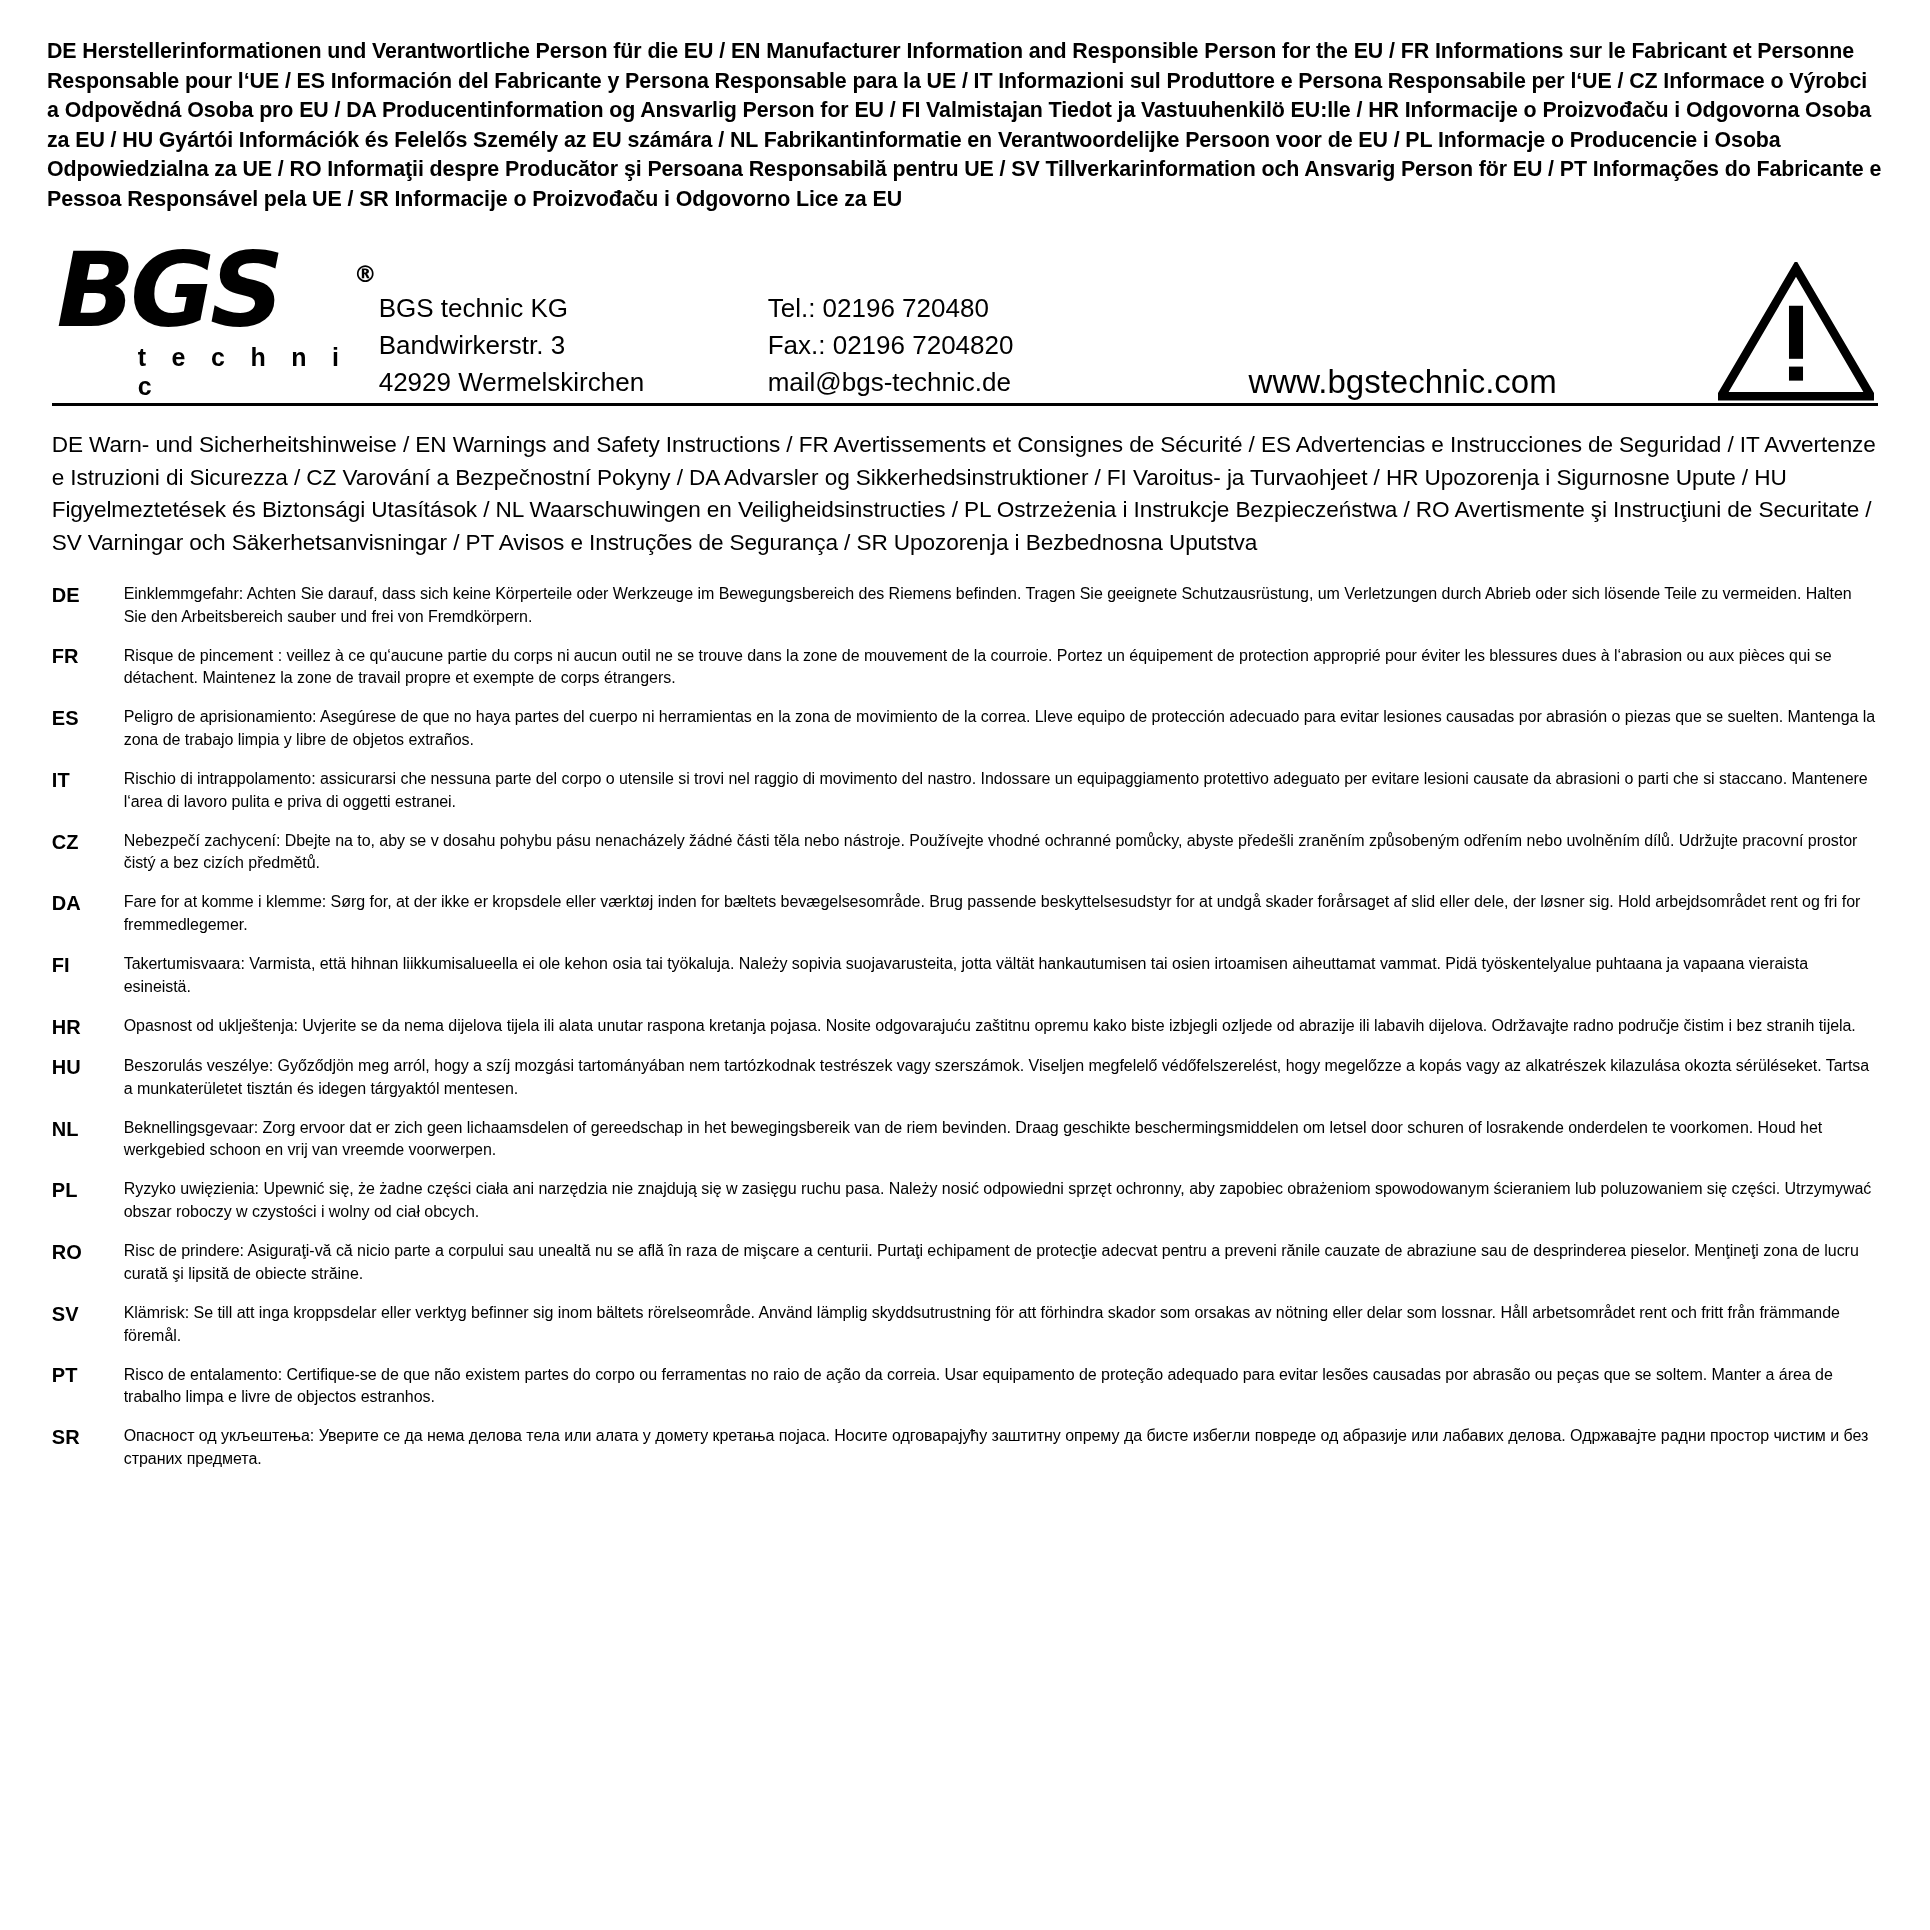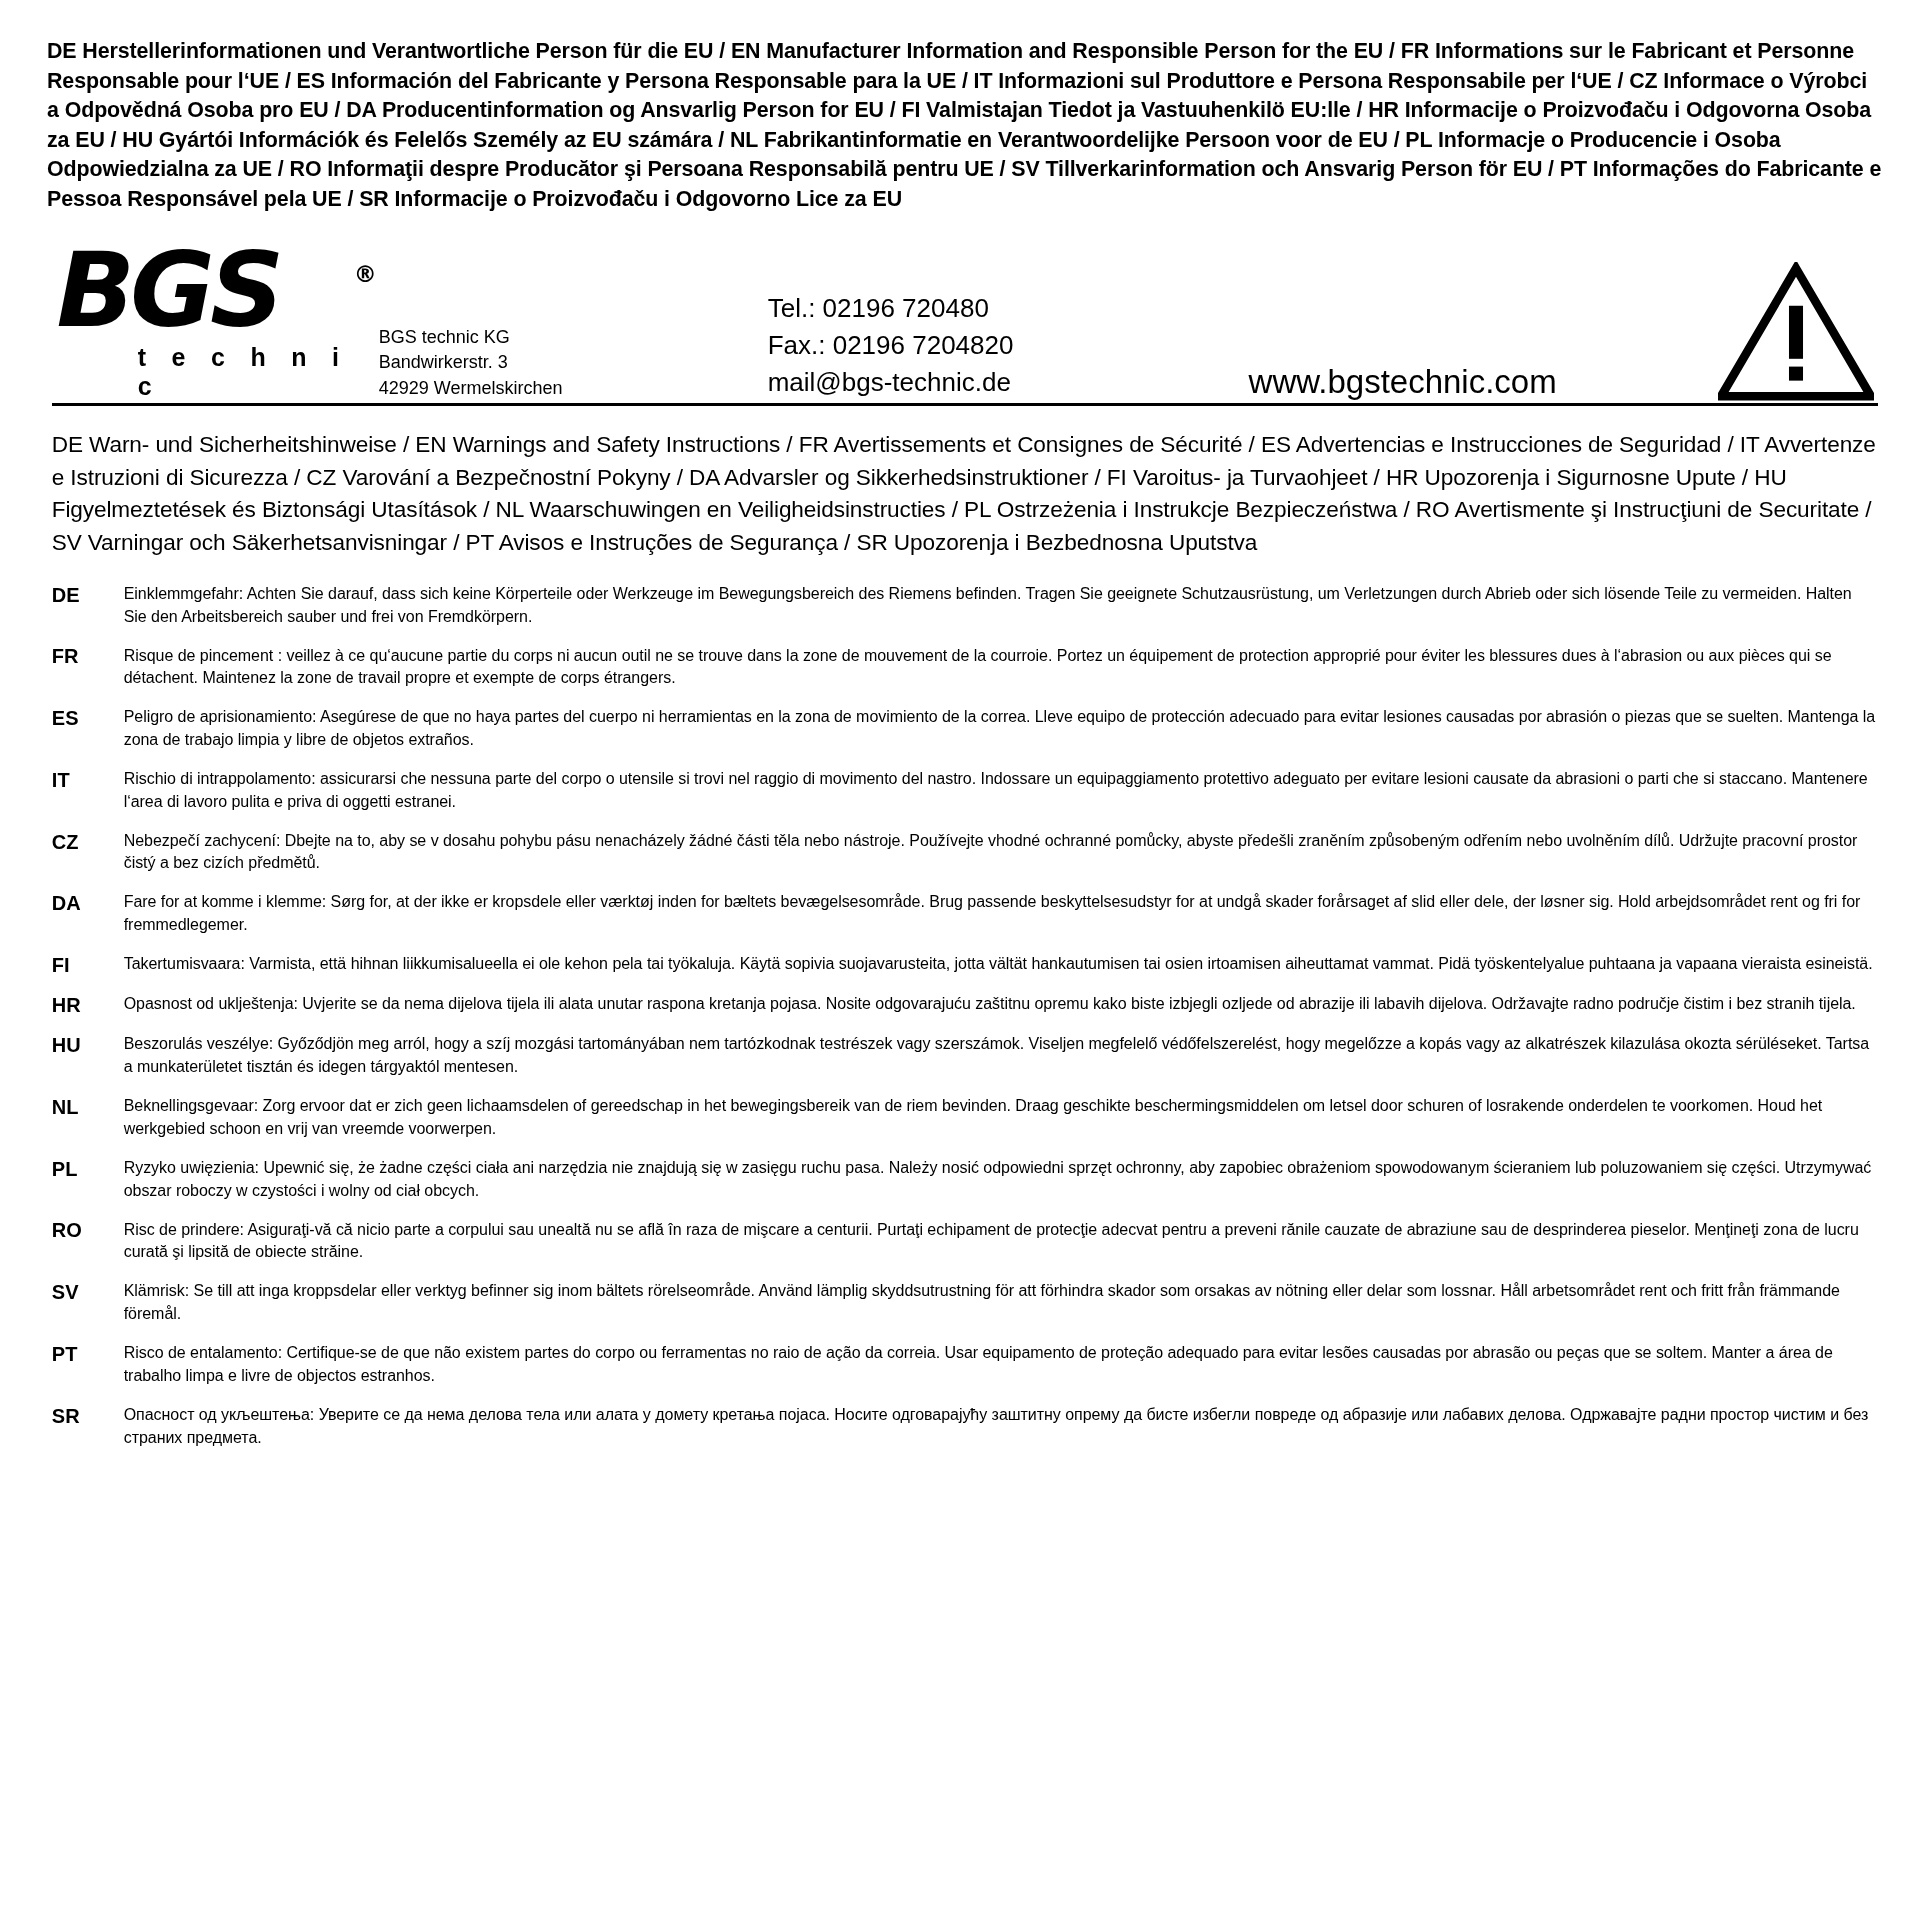--- a/index.html
+++ b/index.html
@@ -66,21 +66,21 @@
   }
   .logo-technic {
     font-size: 25px;
     font-weight: bold;
     letter-spacing: 9.3px;
     margin-left: 86px;
     margin-top: 7px;
   }
   .addr-block {
     flex: 0 0 389px;
-    font-size: 18px;
+    font-size: 26px;
     line-height: 1.42;
     padding-top: 3.1px;
   }
   .tel-block {
     flex: 0 0 358px;
     font-size: 26px;
     line-height: 1.42;
     padding-top: 3.1px;
   }
   .web-block {
@@ -206,21 +206,21 @@
       <div class="lang-text">Nebezpečí zachycení: Dbejte na to, aby se v dosahu pohybu pásu nenacházely žádné části těla nebo nástroje. Používejte vhodné ochranné pomůcky, abyste předešli zraněním způsobeným odřením nebo uvolněním dílů. Udržujte pracovní prostor čistý a bez cizích předmětů.</div>
     </div>
 
     <div class="lang-row">
       <div class="lang-code">DA</div>
       <div class="lang-text">Fare for at komme i klemme: Sørg for, at der ikke er kropsdele eller værktøj inden for bæltets bevægelsesområde. Brug passende beskyttelsesudstyr for at undgå skader forårsaget af slid eller dele, der løsner sig. Hold arbejdsområdet rent og fri for fremmedlegemer.</div>
     </div>
 
     <div class="lang-row">
       <div class="lang-code">FI</div>
-      <div class="lang-text">Takertumisvaara: Varmista, että hihnan liikkumisalueella ei ole kehon pela tai työkaluja. Käytä sopivia suojavarusteita, jotta vältät hankautumisen tai osien irtoamisen aiheuttamat vammat. Pidä työskentelyalue puhtaana ja vapaana vieraista esineistä.</div>
+      <div class="lang-text">Takertumisvaara: Varmista, että hihnan liikkumisalueella ei ole kehon osia tai työkaluja. Należy sopivia suojavarusteita, jotta vältät hankautumisen tai osien irtoamisen aiheuttamat vammat. Pidä työskentelyalue puhtaana ja vapaana vieraista esineistä.</div>
     </div>
 
     <div class="lang-row">
       <div class="lang-code">HR</div>
       <div class="lang-text">Opasnost od uklještenja: Uvjerite se da nema dijelova tijela ili alata unutar raspona kretanja pojasa. Nosite odgovarajuću zaštitnu opremu kako biste izbjegli ozljede od abrazije ili labavih dijelova. Održavajte radno područje čistim i bez stranih tijela.</div>
     </div>
 
     <div class="lang-row">
       <div class="lang-code">HU</div>
       <div class="lang-text">Beszorulás veszélye: Győződjön meg arról, hogy a szíj mozgási tartományában nem tartózkodnak testrészek vagy szerszámok. Viseljen megfelelő védőfelszerelést, hogy megelőzze a kopás vagy az alkatrészek kilazulása okozta sérüléseket. Tartsa a munkaterületet tisztán és idegen tárgyaktól mentesen.</div>

